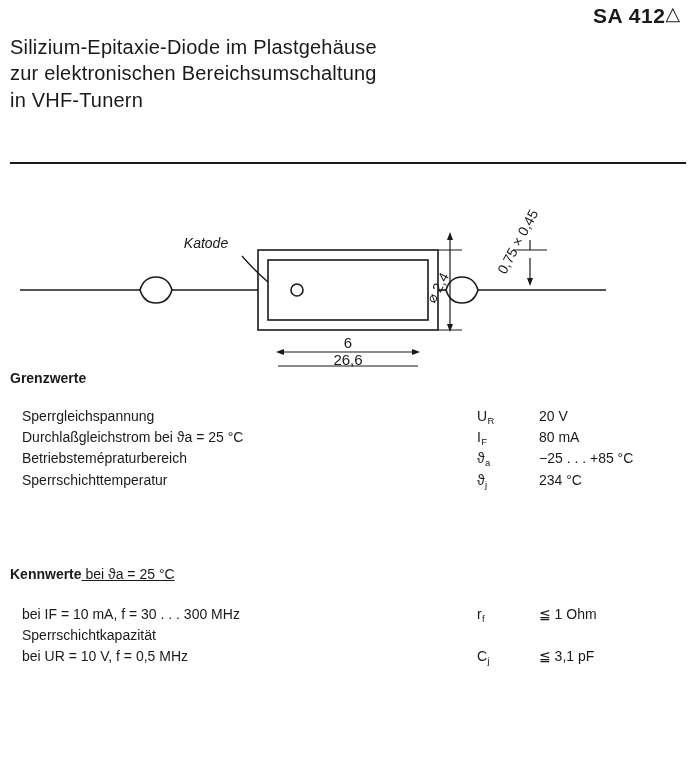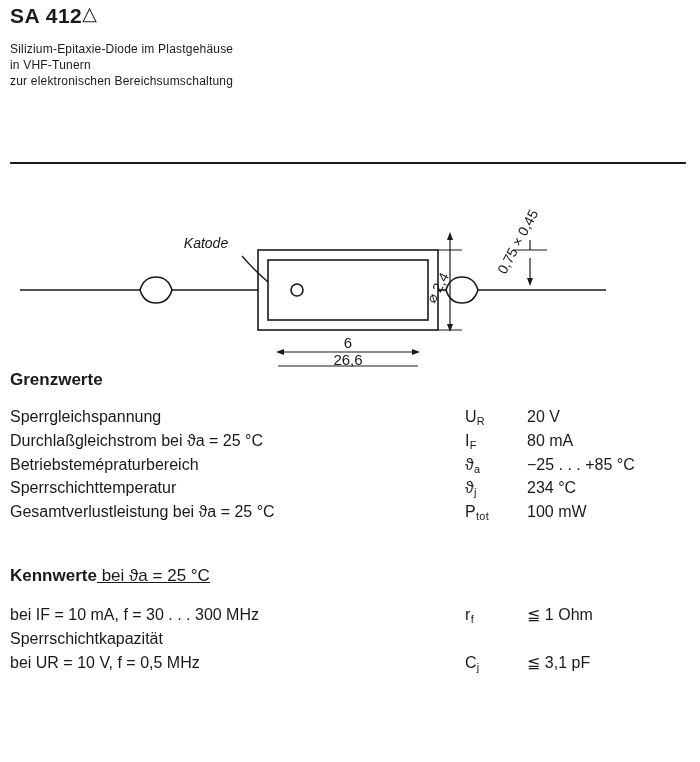--- a/index.html
+++ b/index.html
@@ -23,36 +23,36 @@
   
   .header {
     position: absolute;
     left: 10px;
     top: 4px;
     width: 680px;
   }
   .title-row {
     display: flex;
     align-items: flex-start;
-    justify-content: flex-start;
+    justify-content: flex-end;
   }
   .part-number {
     font-size: 21px;
     font-weight: bold;
     letter-spacing: 0.5px;
   }
   .tri-mark {
     font-size: 19px;
     line-height: 1;
     margin-right: 10px;
     color: #222;
   }
   .subtitle {
-    margin-top: 14px;
-    font-size: 12px;
+    margin-top: 6px;
+    font-size: 20px;
     line-height: 1.32;
     letter-spacing: 0.2px;
     font-weight: 400;
   }
   .rule {
     position: absolute;
     left: 10px;
     top: 162px;
     width: 676px;
     height: 2px;
@@ -64,33 +64,33 @@
     left: 10px;
     top: 172px;
     width: 676px;
     height: 170px;
     margin-top: 28px;
   }
   .drawing svg { display: block; }
   
   .section-head {
     position: absolute;
-    font-size: 17px;
+    font-size: 14px;
     font-weight: bold;
     text-align: right;
   }
   .section-head .normal { font-weight: normal; text-decoration: underline; }
   #grenz-head { left: 10px; top: 370px; }
   #kenn-head  { left: 10px; top: 566px; }
 
   .spec-table {
     position: absolute;
-    left: 10px;
+    left: 22px;
     width: 676px;
-    font-size: 16px;
+    font-size: 14px;
     border-collapse: collapse;
   }
   #grenz-table { top: 406px; }
   #kenn-table  { top: 604px; }
 
   .spec-table td {
     padding: 1px 0 2px 0;
     vertical-align: top;
     line-height: 1.30;
     white-space: nowrap;
@@ -112,22 +112,22 @@
 
 <div class="page">
 
   <div class="header">
     <div class="title-row">
       <div class="part-number">SA 412</div>
       <div class="tri-mark">△</div>
     </div>
     <div class="subtitle">
       <div>Silizium-Epitaxie-Diode im Plastgehäuse</div>
+      <div>zur elektronischen Bereichsumschaltung</div>
       <div>in VHF-Tunern</div>
-      <div>zur elektronischen Bereichsumschaltung</div>
     </div>
   </div>
 
   <div class="rule"></div>
 
   <div class="drawing">
     <svg width="676" height="170" viewBox="0 0 676 170">
       <g stroke="#1a1a1a" fill="none" stroke-width="1.6">
 
         <line x1="10" y1="90" x2="130" y2="90"></line>
@@ -199,27 +199,20 @@
         </td>
         <td class="col-val">−25 . . . +85 °C</td>
       </tr>
       <tr>
         <td class="col-desc">Sperrschichttemperatur</td>
         <td class="col-sym sym">
           <span>ϑ</span><sub>j</sub>
         </td>
         <td class="col-val">234 °C</td>
       </tr>
-      <tr>
-        <td class="col-desc">Gesamtverlustleistung bei ϑa = 25 °C</td>
-        <td class="col-sym sym">
-          <span>P</span><sub>tot</sub>
-        </td>
-        <td class="col-val">100 mW</td>
-      </tr>
     </tbody>
   </table>
 
   <div class="section-head" id="kenn-head">
     <span>Kennwerte</span><span class="normal"> bei ϑa = 25 °C</span>
   </div>
 
   <table class="spec-table" id="kenn-table">
     <tbody>
       <tr>

